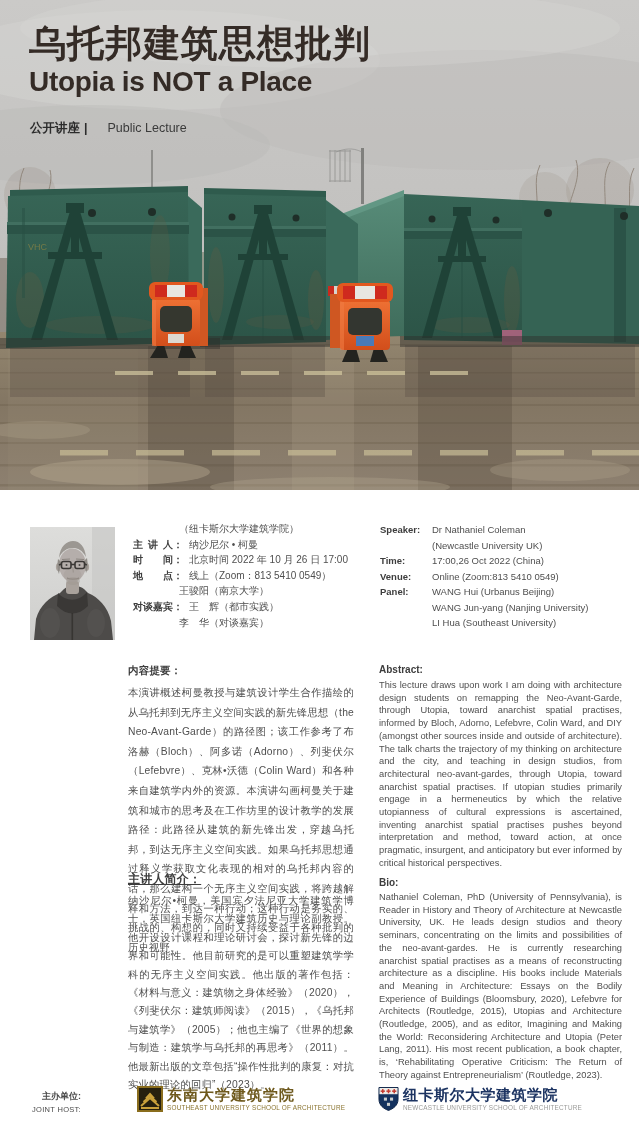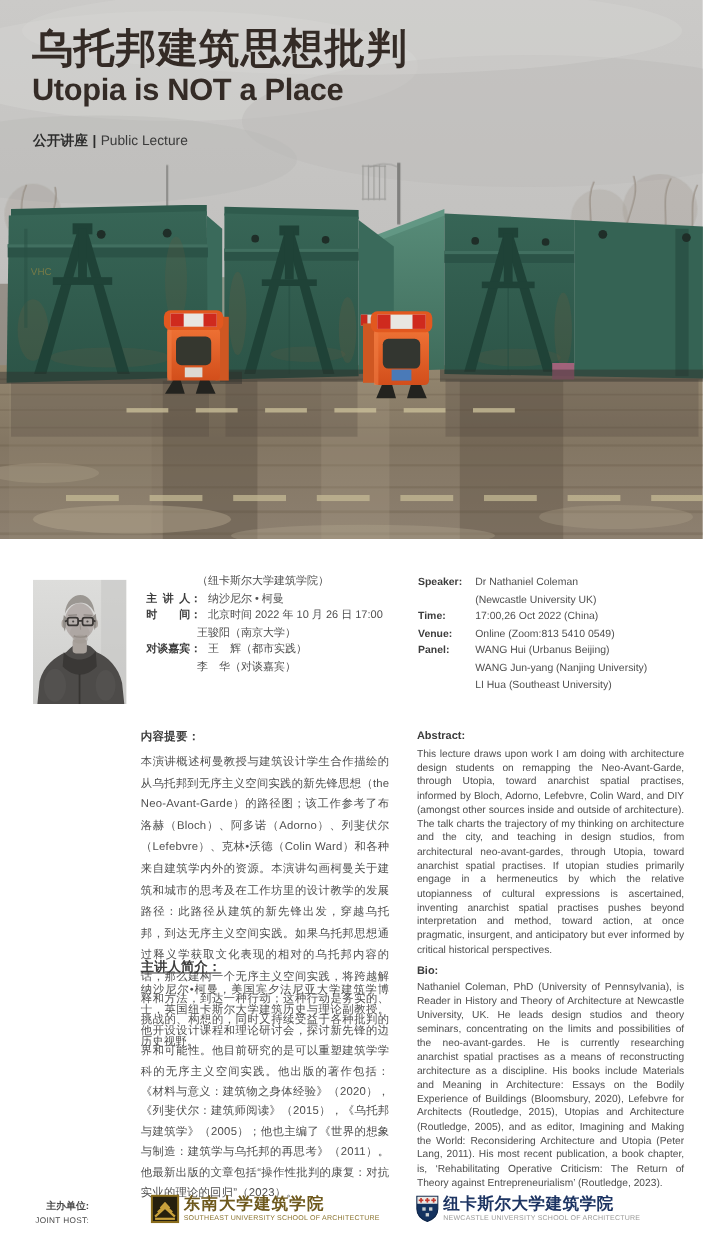--- a/index.html
+++ b/index.html
@@ -6,21 +6,21 @@
   .poster{position:relative;width:639px;height:1142px;background:#ffffff;overflow:hidden;
           font-family:"Liberation Sans", sans-serif;color:#4f4f4f;}
   .photo{position:absolute;left:0;top:0;width:639px;height:490px;}
   
   .title-block{position:absolute;left:29px;top:24px;z-index:5;}
   .title-cn{font-size:37px;font-weight:bold;color:#342b26;letter-spacing:1px;line-height:1.1;margin:0;}
   .title-en{font-size:28px;font-weight:bold;color:#342b26;letter-spacing:-0.3px;line-height:1.05;margin:2px 0 0 0;}
   .lecture-type{position:absolute;left:30px;top:120px;z-index:5;font-size:12.5px;color:#2c2c2c;}
   .lecture-type .cn{font-weight:bold;}
   .lecture-type .sep{font-weight:bold;margin:0 4px;}
-  .lecture-type .en{font-weight:normal;color:#3a3a3a;}
+  .lecture-type .en{font-weight:normal;color:#3a3a3a;margin-left:16px;}
   
   .portrait{position:absolute;left:30px;top:527px;width:85px;height:113px;}
   
   .info-cn{position:absolute;left:133px;top:521px;font-size:10px;line-height:15.6px;color:#4f4f4f;}
   .cnrow{white-space:nowrap;}
   .cnlabel{display:inline-block;width:40px;text-align:justify;text-align-last:justify;font-weight:bold;color:#3d3d3d;}
   .cncolon{font-weight:bold;color:#3d3d3d;}
   .cnval{margin-left:6px;}
   .info-en{position:absolute;left:380px;top:522px;font-size:9.5px;line-height:15.5px;color:#4f4f4f;}
   .enrow{white-space:nowrap;}
@@ -311,20 +311,21 @@
     <circle cx="49.5" cy="38" r="1" fill="#4a4745"></circle>
     <line x1="42.8" y1="40" x2="43.3" y2="45.5" stroke="#9a938d" stroke-width="1"></line>
     <path d="M37,51 C40,52.6 46,52.6 49,51" stroke="#8a827c" stroke-width="1.2" fill="none"></path>
     <ellipse cx="43" cy="54" rx="7" ry="4" fill="#9e9791" opacity="0.45"></ellipse>
   </svg>
 
   <div class="info-cn">
     <div class="cnrow"><span class="cnlabel"></span><span class="cncolon"></span><span class="cnval">（纽卡斯尔大学建筑学院）</span></div>
     <div class="cnrow"><span class="cnlabel">主讲人</span><span class="cncolon">：</span><span class="cnval">纳沙尼尔 • 柯曼</span></div>
     <div class="cnrow"><span class="cnlabel">时间</span><span class="cncolon">：</span><span class="cnval">北京时间 2022 年 10 月 26 日 17:00</span></div>
+    <div class="cnrow"><span class="cnlabel">地点</span><span class="cncolon">：</span><span class="cnval">线上（Zoom：813 5410 0549）</span></div>
     <div class="cnrow"><span class="cnlabel"></span><span class="cncolon"></span><span class="cnval">王骏阳（南京大学）</span></div>
     <div class="cnrow"><span class="cnlabel">对谈嘉宾</span><span class="cncolon">：</span><span class="cnval">王　辉（都市实践）</span></div>
     <div class="cnrow"><span class="cnlabel"></span><span class="cncolon"></span><span class="cnval">李　华（对谈嘉宾）</span></div>
   </div>
 
   <div class="info-en">
     <div class="enrow"><span class="enlabel">Speaker:</span><span class="enval">Dr Nathaniel Coleman</span></div>
     <div class="enrow"><span class="enlabel"></span><span class="enval">(Newcastle University UK)</span></div>
     <div class="enrow"><span class="enlabel">Time:</span><span class="enval">17:00,26 Oct 2022 (China)</span></div>
     <div class="enrow"><span class="enlabel">Venue:</span><span class="enval">Online (Zoom:813 5410 0549)</span></div>

